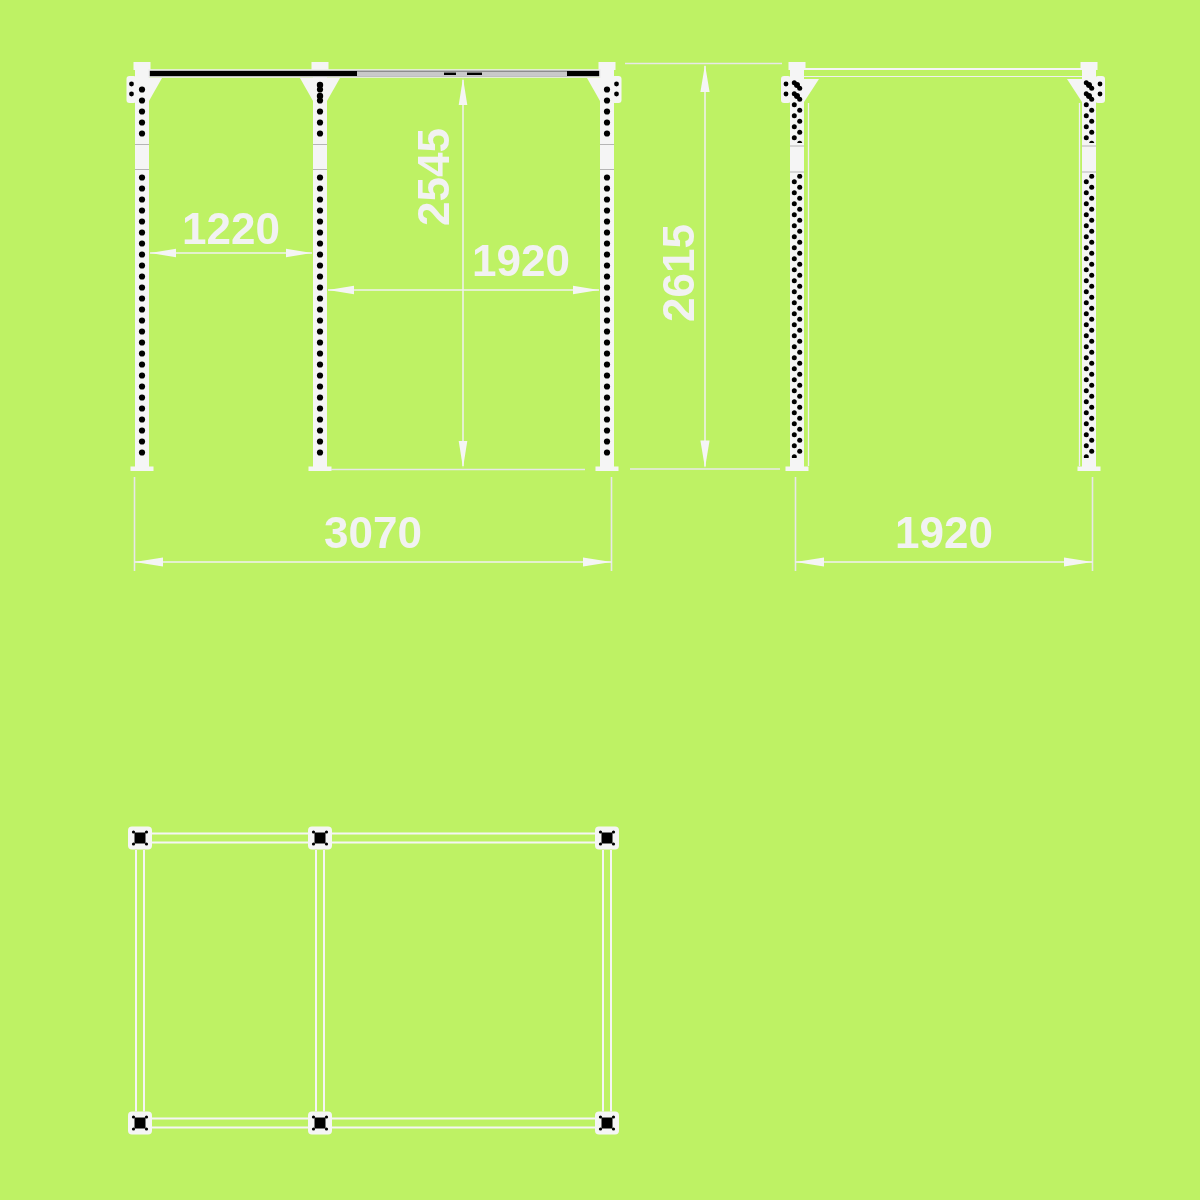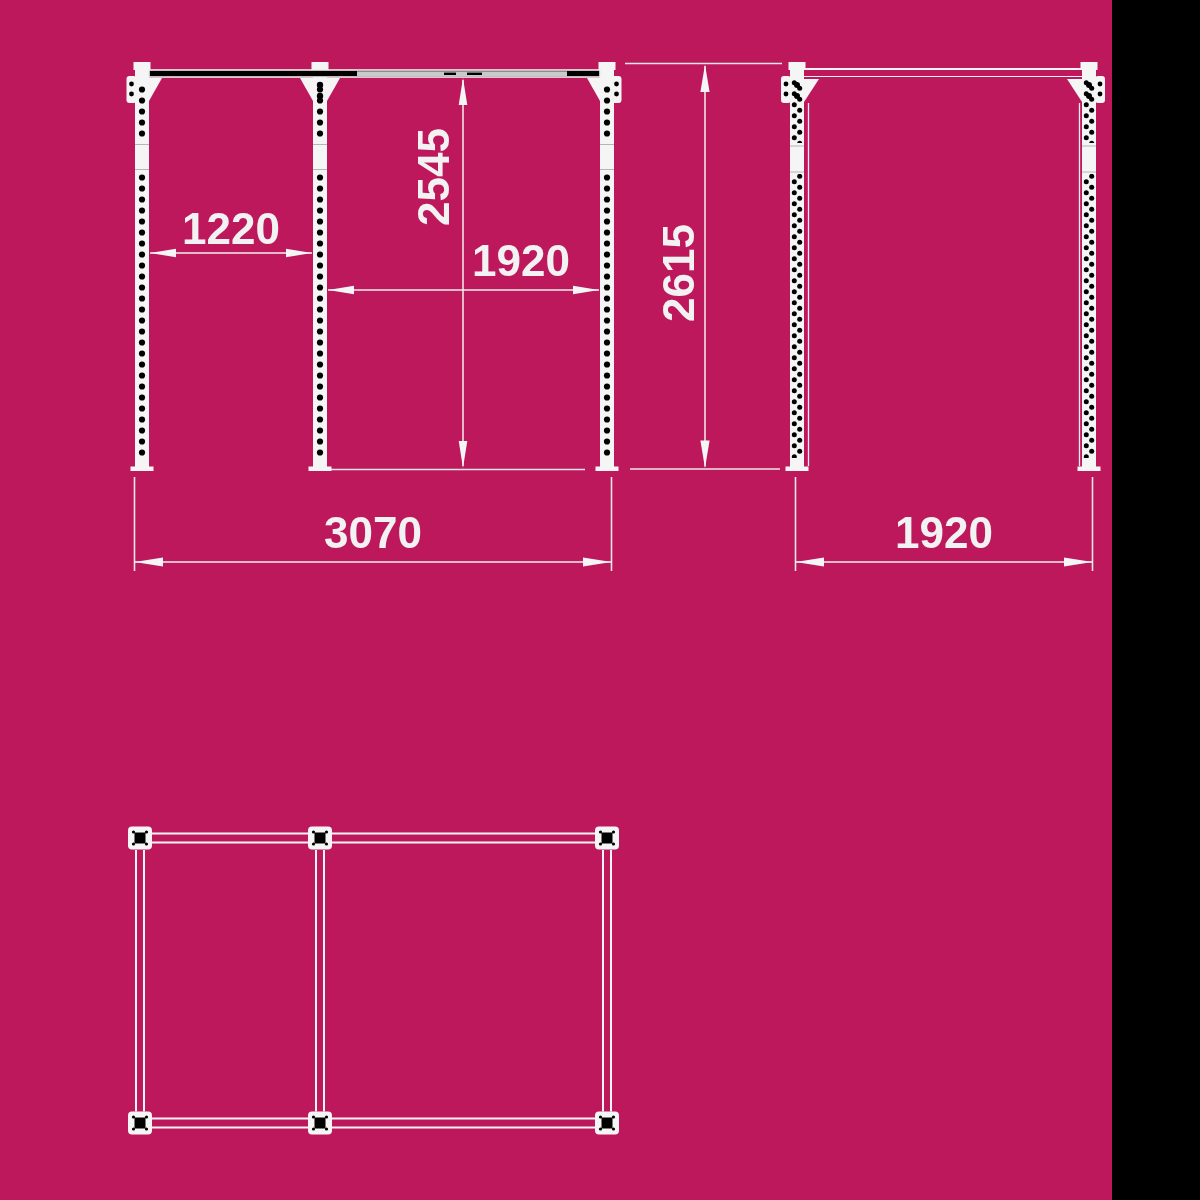--- a/index.html
+++ b/index.html
@@ -1,16 +1,16 @@
 <!DOCTYPE html>
 <html><head>
 <meta charset="utf-8">
 <style>
   html,body{margin:0;padding:0;background:#000;}
-  .stage{width:1112px;height:1200px;background:#be185d;position:relative;overflow:hidden;}
+  .stage{width:1200px;height:1200px;background:#bef264;position:relative;overflow:hidden;}
   svg{display:block;}
   text{
     font-family:"Liberation Sans",sans-serif;
     font-weight:bold;
     font-size:44px;
     fill:#f2f2f2;
     text-anchor:middle;
   }
   .dimline{stroke:#f0f0f0;stroke-width:1.5;}
   .extline{stroke:#e8e8e8;stroke-width:1.6;}

